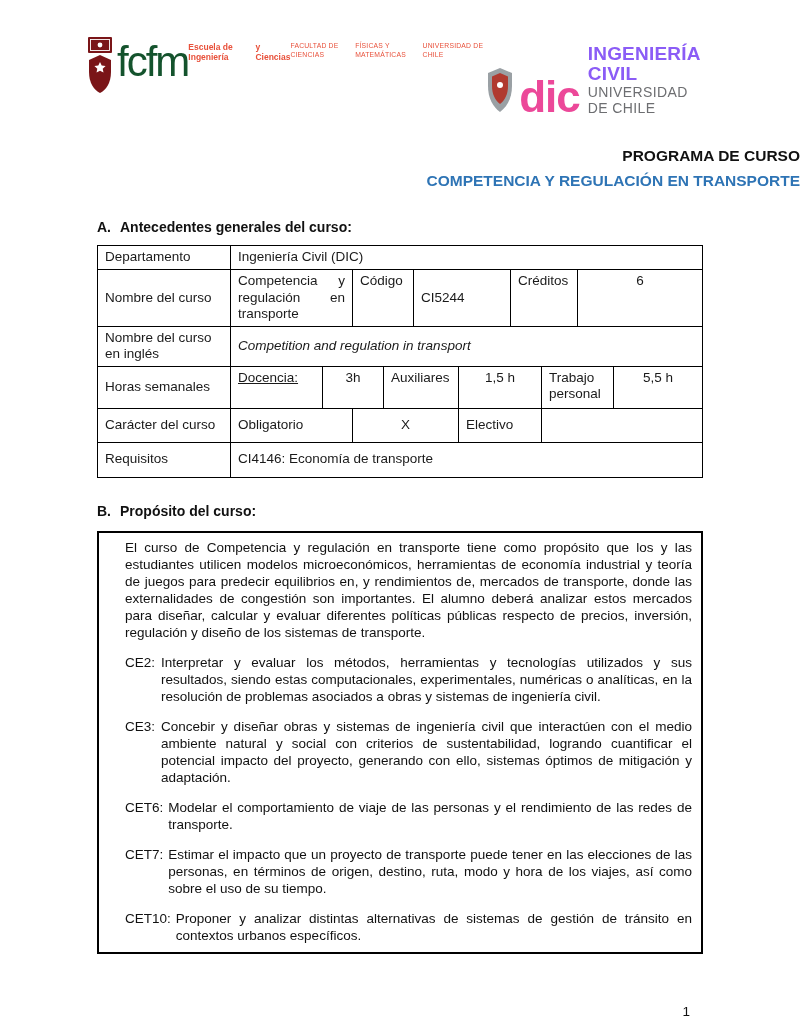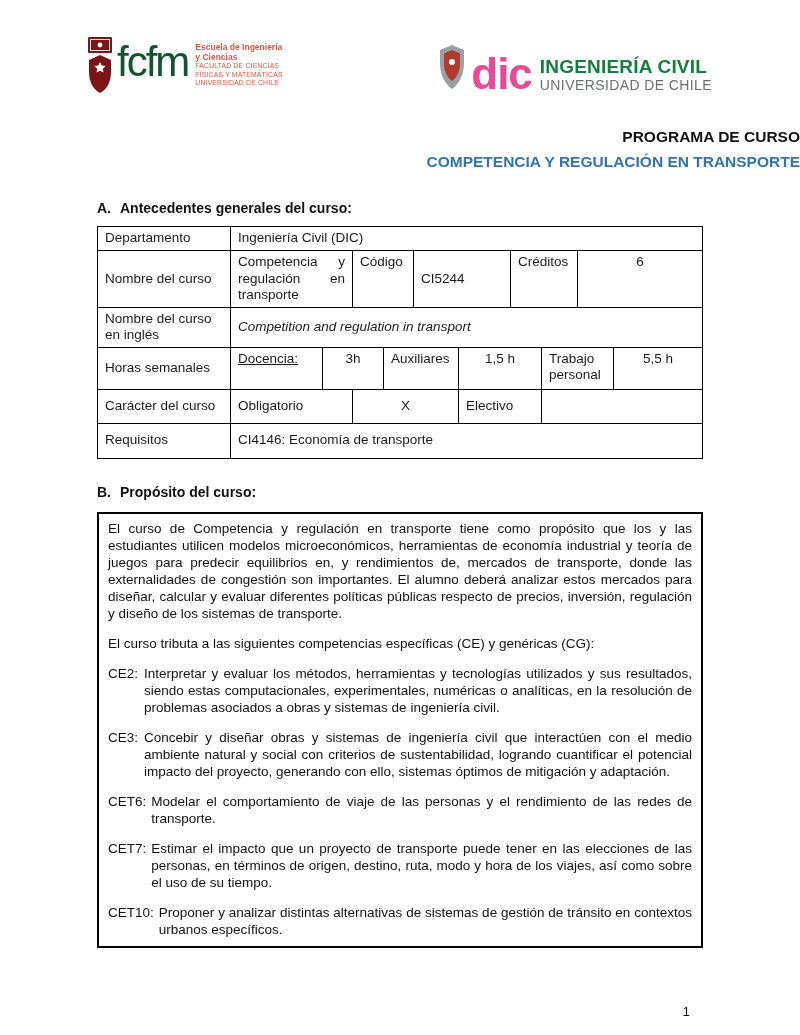--- a/index.html
+++ b/index.html
@@ -6,28 +6,28 @@
   html,body { background:#fff; }
   .page {
     width:800px; height:1035px; margin:0 auto; background:#fff;
     position:relative; overflow:hidden;
     font-family:"Liberation Sans", sans-serif; color:#1a1a1a;
   }
   
   .header { display:flex; justify-content:space-between; align-items:flex-start; padding:36px 88px 0 88px; }
   .logo-left { display:flex; align-items:flex-start; }
   .fcfm-wordmark { font-size:42px; font-weight:normal; color:#14532d; letter-spacing:-2px; line-height:52px; margin-left:5px; }
-  .fcfm-lines { margin-left:7px; margin-top:6px; display:flex; flex-direction:column; }
+  .fcfm-lines { margin-top:6px; display:flex; flex-direction:row; }
   .fcfm-line-lg { font-size:8.5px; color:#e8503a; font-weight:bold; line-height:10px; }
   .fcfm-line-sm { font-size:6.8px; color:#e8503a; line-height:8.5px; letter-spacing:.2px; }
   .fcfm-line-sm:first-of-type { margin-top:3px; }
   .logo-right { display:flex; align-items:flex-end; padding-top:8px; }
   .dic-wordmark { font-size:44px; font-weight:bold; color:#ec4899; letter-spacing:-1px; line-height:40px; margin-left:6px; }
   .dic-lines { margin-left:8px; display:flex; flex-direction:column; justify-content:flex-end; padding-bottom:1px; }
-  .dic-title { font-size:19px; font-weight:bold; color:#15803d; line-height:20px; letter-spacing:.2px; }
+  .dic-title { font-size:19px; font-weight:bold; color:#8b5cf6; line-height:20px; letter-spacing:.2px; }
   .dic-subtitle { font-size:14px; color:#6d6e71; line-height:16px; letter-spacing:.4px; }
   
   .title-block { text-align:right; margin-top:30px; }
   .doc-title { font-size:15.5px; font-weight:bold; color:#111; }
   .doc-subtitle { font-size:15.5px; font-weight:bold; color:#2e74b5; margin-top:7px; }
   
   .content { margin:0 97px; width:606px; }
   .section-heading { display:flex; font-weight:bold; font-size:14px; color:#111; }
   .section-heading .marker { width:23px; flex:0 0 auto; }
   .heading-a { margin-top:29px; }
@@ -49,21 +49,21 @@
   .w-67  { width:67px;  flex:0 0 auto; }
   .w-92  { width:92px;  flex:0 0 auto;text-decoration:underline; }
   .w-75  { width:75px;  flex:0 0 auto; }
   .w-83  { width:83px;  flex:0 0 auto; }
   .w-72  { width:72px;  flex:0 0 auto; }
   .w-106 { width:106px; flex:0 0 auto; }
   .grow { flex:1 1 auto; }
   .r1 { min-height:24px;text-align:center; } .r2 { min-height:54px; } .r3 { min-height:38px; }
   .r4 { min-height:42px; } .r5 { min-height:34px; } .r6 { min-height:34px; }
   
-  .purpose-box { border:2px solid #000; margin-top:12px; padding:6px 9px 8px 9px; font-size:13.5px; line-height:17px; color:#111; }
+  .purpose-box { border:2px solid #000; margin-top:12px; padding:6px 9px 8px 26px; font-size:13.5px; line-height:17px; color:#111; }
   .purpose-box p { text-align:justify; margin:0 0 13px 0; }
   .purpose-box p:last-of-type { margin-bottom:13px; }
   .comp { display:flex; margin-bottom:13px; }
   .comp:last-child { margin-bottom:0; }
   .comp-code { flex:0 0 auto; min-width:36px; padding-right:5px; }
   .comp-text { flex:1 1 auto; text-align:justify; }
   
   .page-number { position:absolute; right:110px; bottom:16px; font-size:13.5px; color:#111; }
 </style>
 </head>
@@ -165,21 +165,20 @@
 
     </div>
 
     <div class="section-heading heading-b">
       <span class="marker">B.</span>
       <span>Propósito del curso:</span>
     </div>
 
     <div class="purpose-box">
       <p>El curso de Competencia y regulación en transporte tiene como propósito que los y las estudiantes utilicen modelos microeconómicos, herramientas de economía industrial y teoría de juegos para predecir equilibrios en, y rendimientos de, mercados de transporte, donde las externalidades de congestión son importantes. El alumno deberá analizar estos mercados para diseñar, calcular y evaluar diferentes políticas públicas respecto de precios, inversión, regulación y diseño de los sistemas de transporte.</p>
-      <p>El curso tributa a las siguientes competencias específicas (CE) y genéricas (CG):</p>
 
       <div class="comp">
         <span class="comp-code">CE2:</span>
         <span class="comp-text">Interpretar y evaluar los métodos, herramientas y tecnologías utilizados y sus resultados, siendo estas computacionales, experimentales, numéricas o analíticas, en la resolución de problemas asociados a obras y sistemas de ingeniería civil.</span>
       </div>
       <div class="comp">
         <span class="comp-code">CE3:</span>
         <span class="comp-text">Concebir y diseñar obras y sistemas de ingeniería civil que interactúen con el medio ambiente natural y social con criterios de sustentabilidad, logrando cuantificar el potencial impacto del proyecto, generando con ello, sistemas óptimos de mitigación y adaptación.</span>
       </div>
       <div class="comp">

